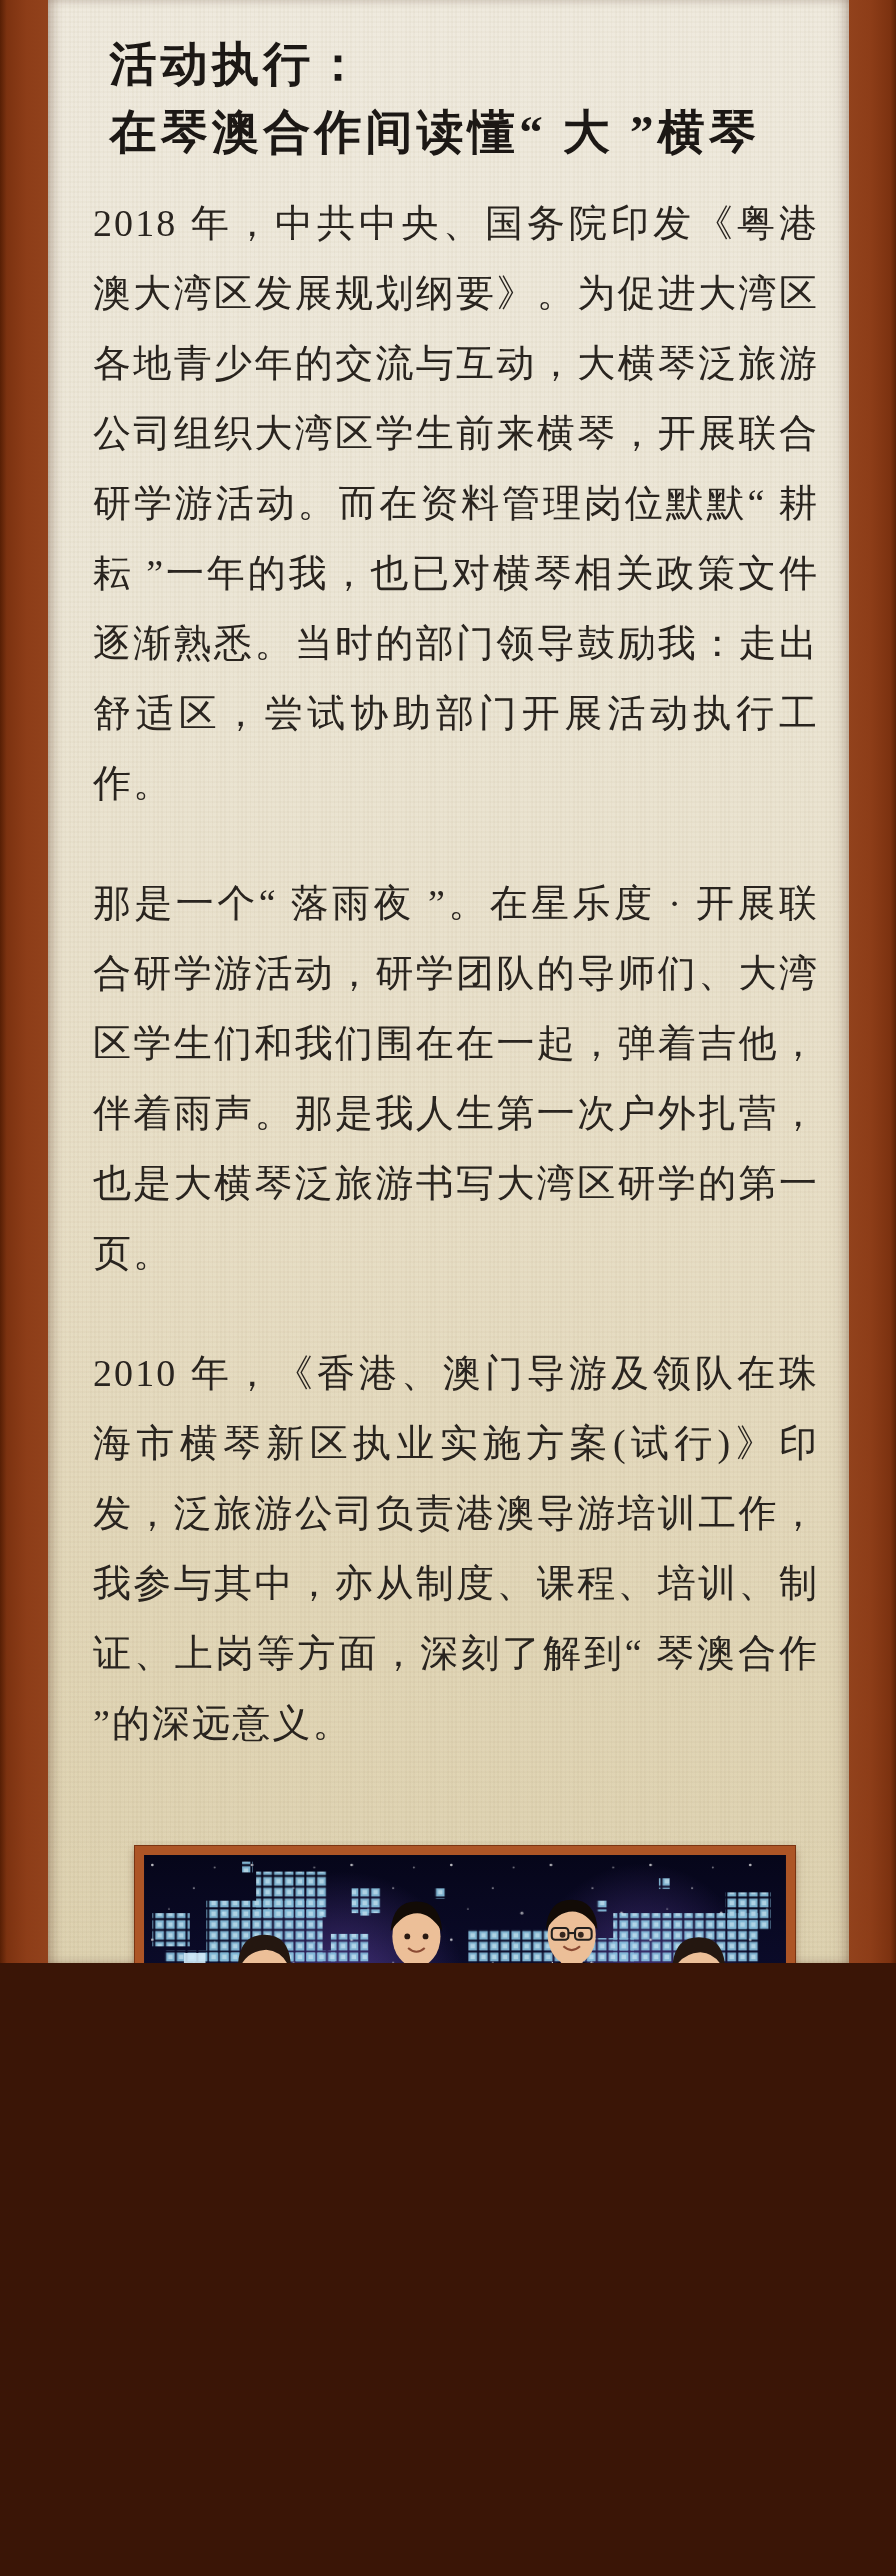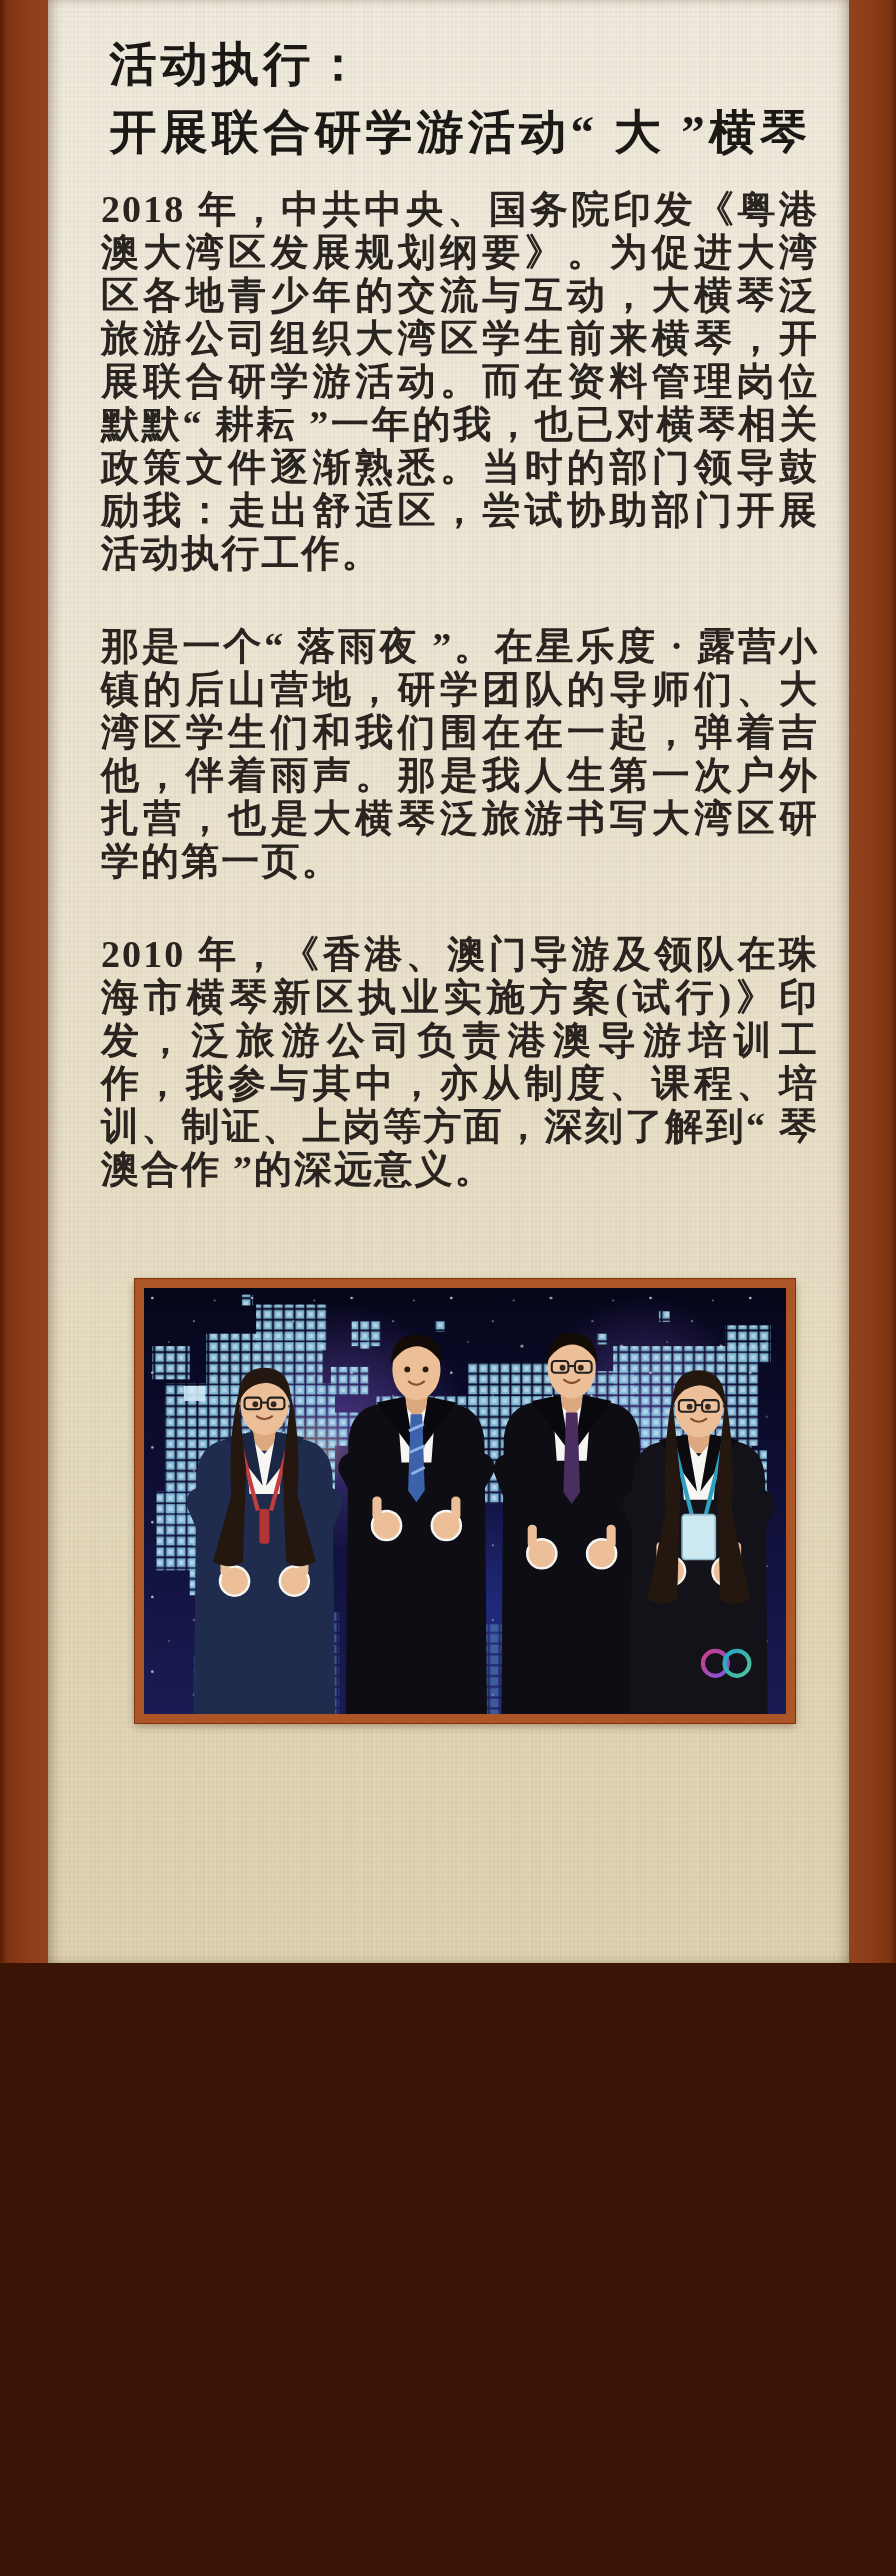--- a/index.html
+++ b/index.html
@@ -11,45 +11,45 @@
   .paper{position:absolute;left:48px;right:48px;top:0;bottom:0;z-index:1;
     background:
       repeating-linear-gradient(90deg, rgba(125,105,70,.035) 0 1.7px, rgba(255,255,255,.02) 1.7px 4.2px),
       repeating-linear-gradient(0deg, rgba(125,105,70,.03) 0 1.7px, rgba(255,255,255,.015) 1.7px 5px),
       linear-gradient(180deg,#efeadd 0%,#ece6d5 30%,#e7ddc4 62%,#e0d4b4 85%,#dcd0ae 100%);
     box-shadow:inset 8.3px 0 13.3px -6.6px rgba(60,20,5,.4), inset -8.3px 0 13.3px -6.6px rgba(60,20,5,.4);}
   .content{padding:30px 30px 0 45px;}
   .title{margin:0 0 21.6px 16.6px;font-size:47px;font-weight:bold;line-height:68px;
          letter-spacing:4.2px;color:#1c1815;}
   .title .tline{display:block;}
-  .body-text p{margin:0 0 50px 8px;font-size:38px;line-height:43px;letter-spacing:2.1px;
-               color:#29241f;text-align:justify;font-weight:bold;}
+  .body-text p{margin:0 0 50px 0;font-size:38px;line-height:70px;letter-spacing:2.1px;
+               color:#29241f;text-align:justify;}
   .figure{margin:88px auto 0 auto;width:642px;}
   .photo-frame{width:642px;height:426px;border:9px solid #ad5526;outline:0.8px solid #7a3412;
                box-shadow:0 2.5px 8.3px rgba(80,35,8,.45), inset 0 0 0 1.7px #8a3d16;
                background:#0a0a22;display:block;}
 </style>
 </head>
 <body>
 
 <div class="page">
   <div class="side-border left"></div>
   <div class="side-border right"></div>
 
   <div class="paper">
     <div class="content">
 
       <h1 class="title">
         <span class="tline">活动执行：</span>
-        <span class="tline">开展联合研学游活动“ 大 ”横琴</span>
+        <span class="tline">在琴澳合作间读懂“ 大 ”横琴</span>
       </h1>
 
       <div class="body-text">
         <p>2018 年，中共中央、国务院印发《粤港澳大湾区发展规划纲要》。为促进大湾区各地青少年的交流与互动，大横琴泛旅游公司组织大湾区学生前来横琴，开展联合研学游活动。而在资料管理岗位默默“ 耕耘 ”一年的我，也已对横琴相关政策文件逐渐熟悉。当时的部门领导鼓励我：走出舒适区，尝试协助部门开展活动执行工作。</p>
-        <p>那是一个“ 落雨夜 ”。在星乐度 · 露营小镇的后山营地，研学团队的导师们、大湾区学生们和我们围在在一起，弹着吉他，伴着雨声。那是我人生第一次户外扎营，也是大横琴泛旅游书写大湾区研学的第一页。</p>
+        <p>那是一个“ 落雨夜 ”。在星乐度 · 开展联合研学游活动，研学团队的导师们、大湾区学生们和我们围在在一起，弹着吉他，伴着雨声。那是我人生第一次户外扎营，也是大横琴泛旅游书写大湾区研学的第一页。</p>
         <p>2010 年，《香港、澳门导游及领队在珠海市横琴新区执业实施方案(试行)》印发，泛旅游公司负责港澳导游培训工作，我参与其中，亦从制度、课程、培训、制证、上岗等方面，深刻了解到“ 琴澳合作 ”的深远意义。</p>
       </div>
 
       <div class="figure">
 
         <svg class="photo-frame" viewBox="0 0 773 513" xmlns="http://www.w3.org/2000/svg">
           <defs>
             <linearGradient id="bgGrad" x1="0" y1="0" x2="0" y2="1">
               <stop offset="0" stop-color="#06061a"></stop>
               <stop offset="0.55" stop-color="#10103a"></stop>

